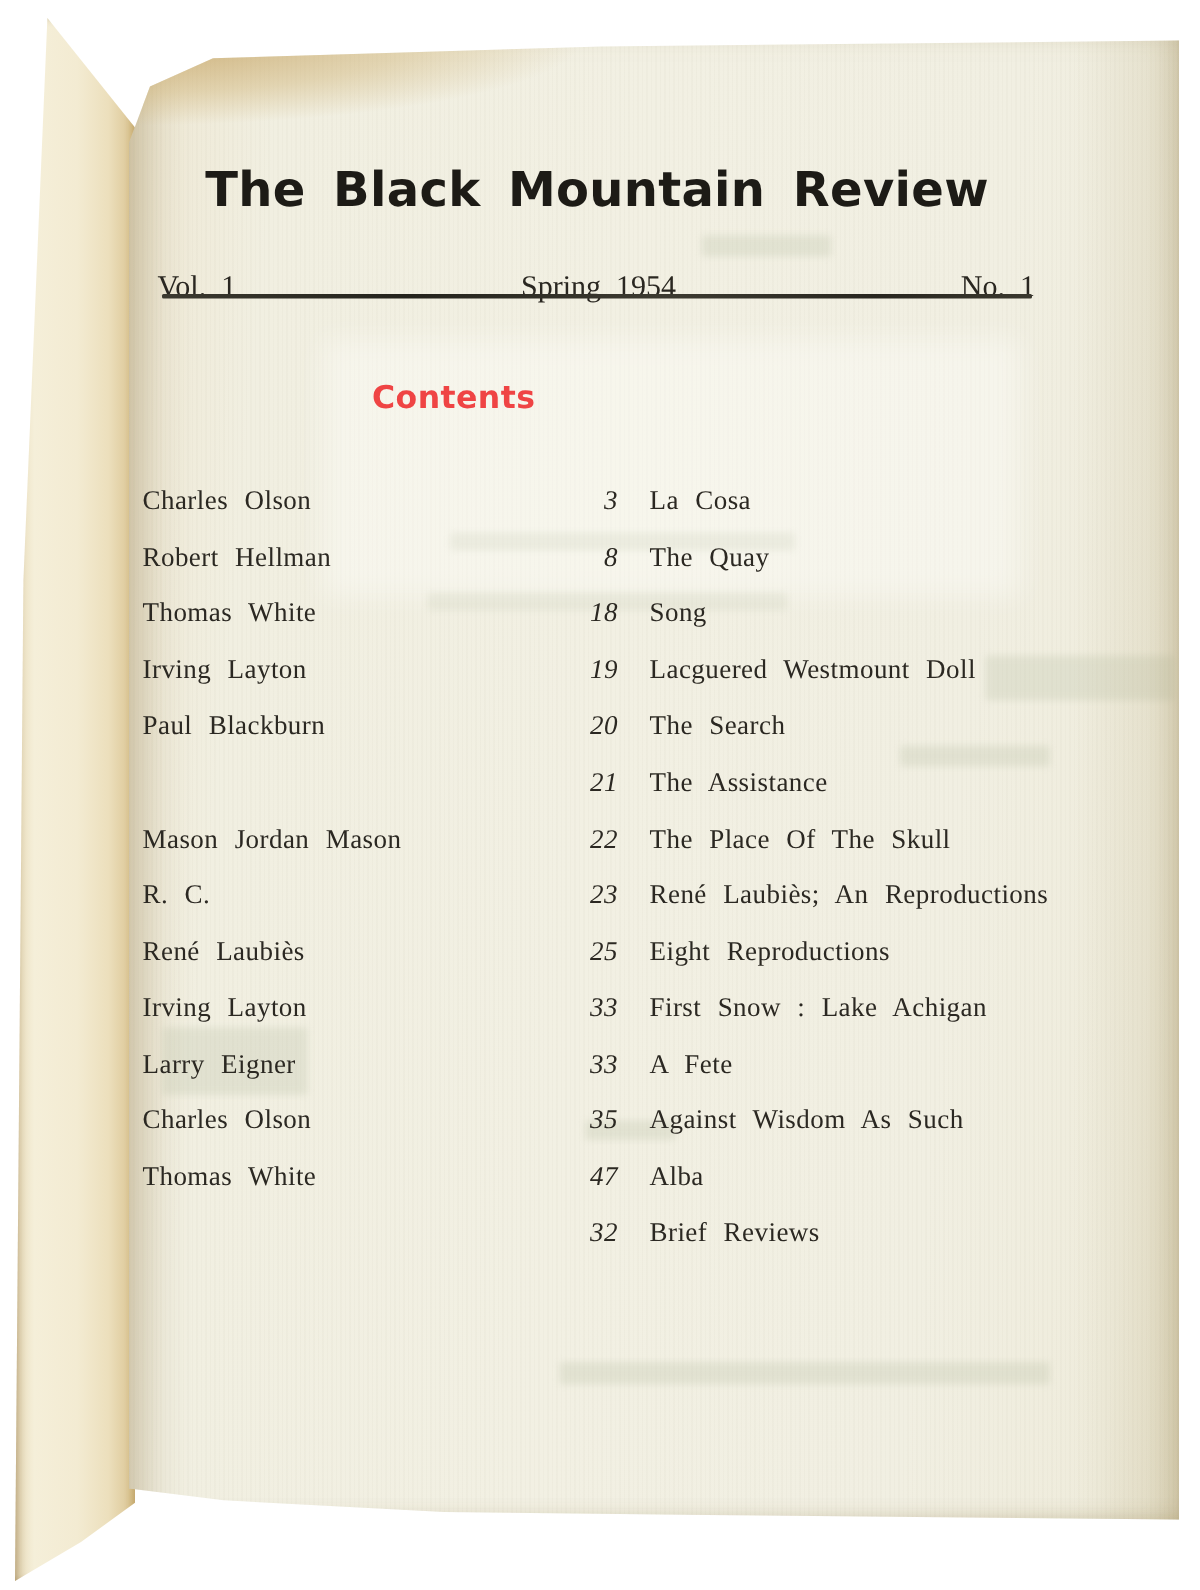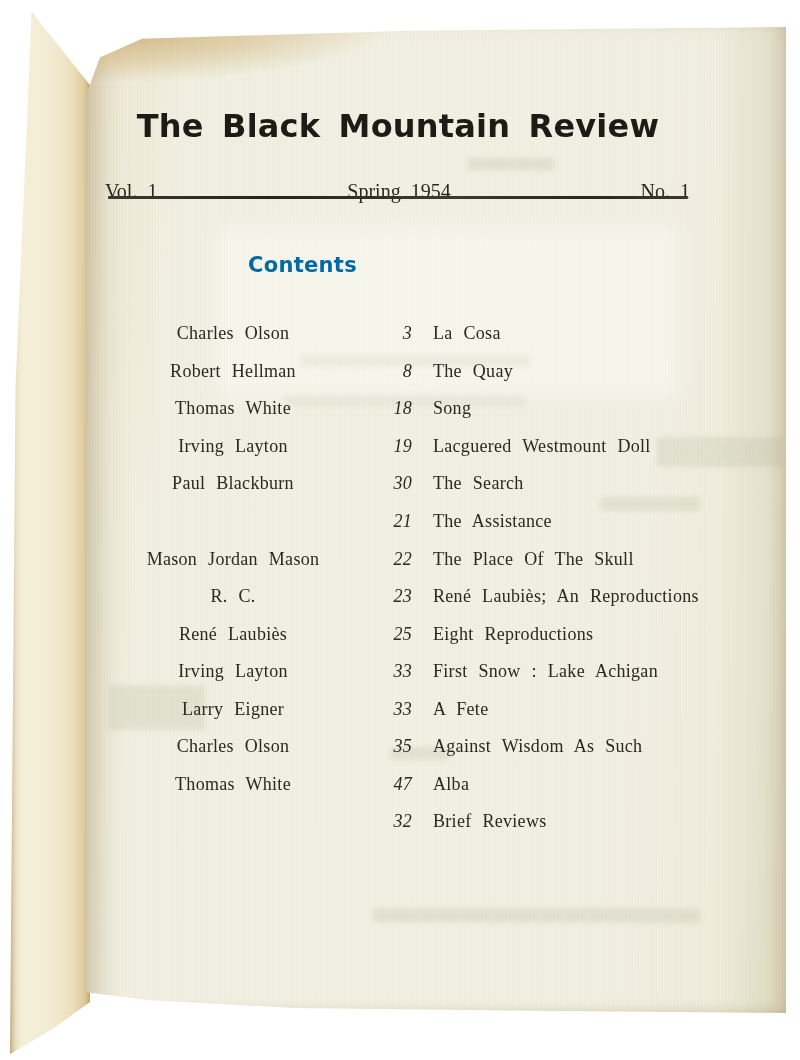--- a/index.html
+++ b/index.html
@@ -115,39 +115,39 @@
     background: linear-gradient(to right,
       #3b392f 0%, #24231c 28%, #3d3b31 58%, #28261f 82%, #3a382e 100%);
   }
   .contents-heading {
     position: absolute;
     left: 248px; top: 253px;
     font-family: "DejaVu Sans", sans-serif;
     font-weight: bold;
     font-size: 21px;
     letter-spacing: 0.3px;
-    color: #0369a1;
+    color: #ef4444;
   }
 
   .toc {
     position: absolute;
     left: 95px; top: 315px;
     width: 620px;
   }
   .toc-row {
     height: 37.55px;
     display: grid;
     grid-template-columns: 276px 41px auto;
     align-items: center;
     font-size: 18px;
     letter-spacing: 0.3px;
     word-spacing: 0.34em;
     color: #2b2822;
   }
-  .toc-author { text-align: center; }
+  .toc-author { text-align: left; }
   .toc-page {
     text-align: right;
     font-style: italic;
   }
   .toc-title { padding-left: 21px; }
 </style>
 </head>
 <body>
 
 <div class="stage">
@@ -199,21 +199,21 @@
         <span class="toc-page">18</span>
         <span class="toc-title">Song</span>
       </div>
       <div class="toc-row">
         <span class="toc-author">Irving Layton</span>
         <span class="toc-page">19</span>
         <span class="toc-title">Lacguered Westmount Doll</span>
       </div>
       <div class="toc-row">
         <span class="toc-author">Paul Blackburn</span>
-        <span class="toc-page">30</span>
+        <span class="toc-page">20</span>
         <span class="toc-title">The Search</span>
       </div>
       <div class="toc-row">
         <span class="toc-author"></span>
         <span class="toc-page">21</span>
         <span class="toc-title">The Assistance</span>
       </div>
       <div class="toc-row">
         <span class="toc-author">Mason Jordan Mason</span>
         <span class="toc-page">22</span>

